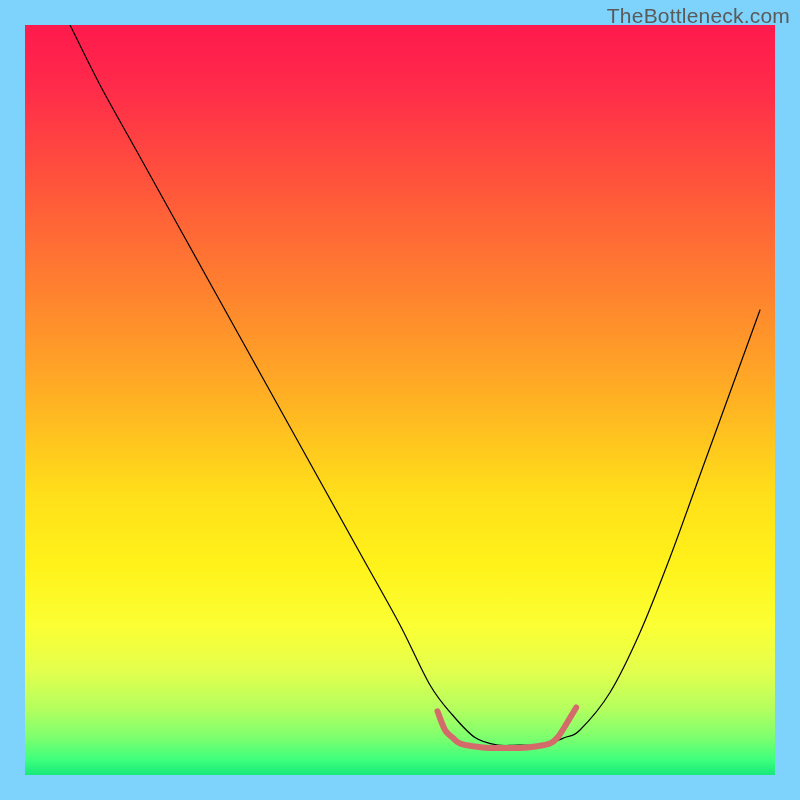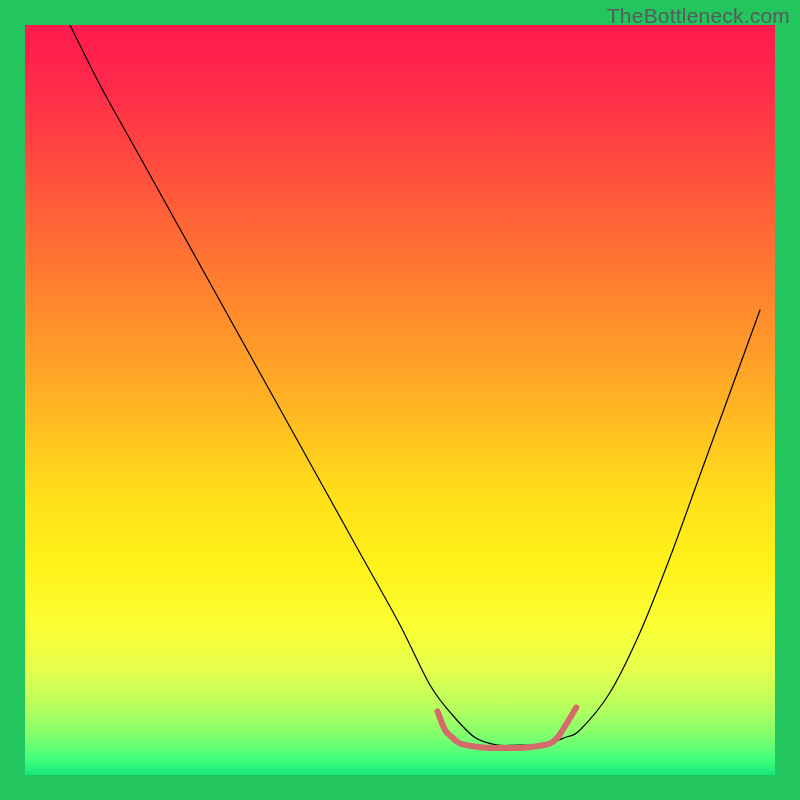--- a/index.html
+++ b/index.html
@@ -8,21 +8,21 @@
     width: 800px;
     height: 800px;
     background: #000;
     overflow: hidden;
     font-family: Arial, Helvetica, sans-serif;
   }
   .frame {
     position: relative;
     width: 800px;
     height: 800px;
-    background: #22c55e;
+    background: #7dd3fc;
   }
   .plot-area {
     position: absolute;
     left: 25px;
     top: 25px;
     width: 750px;
     height: 750px;
     
     background: linear-gradient(
       to bottom,

